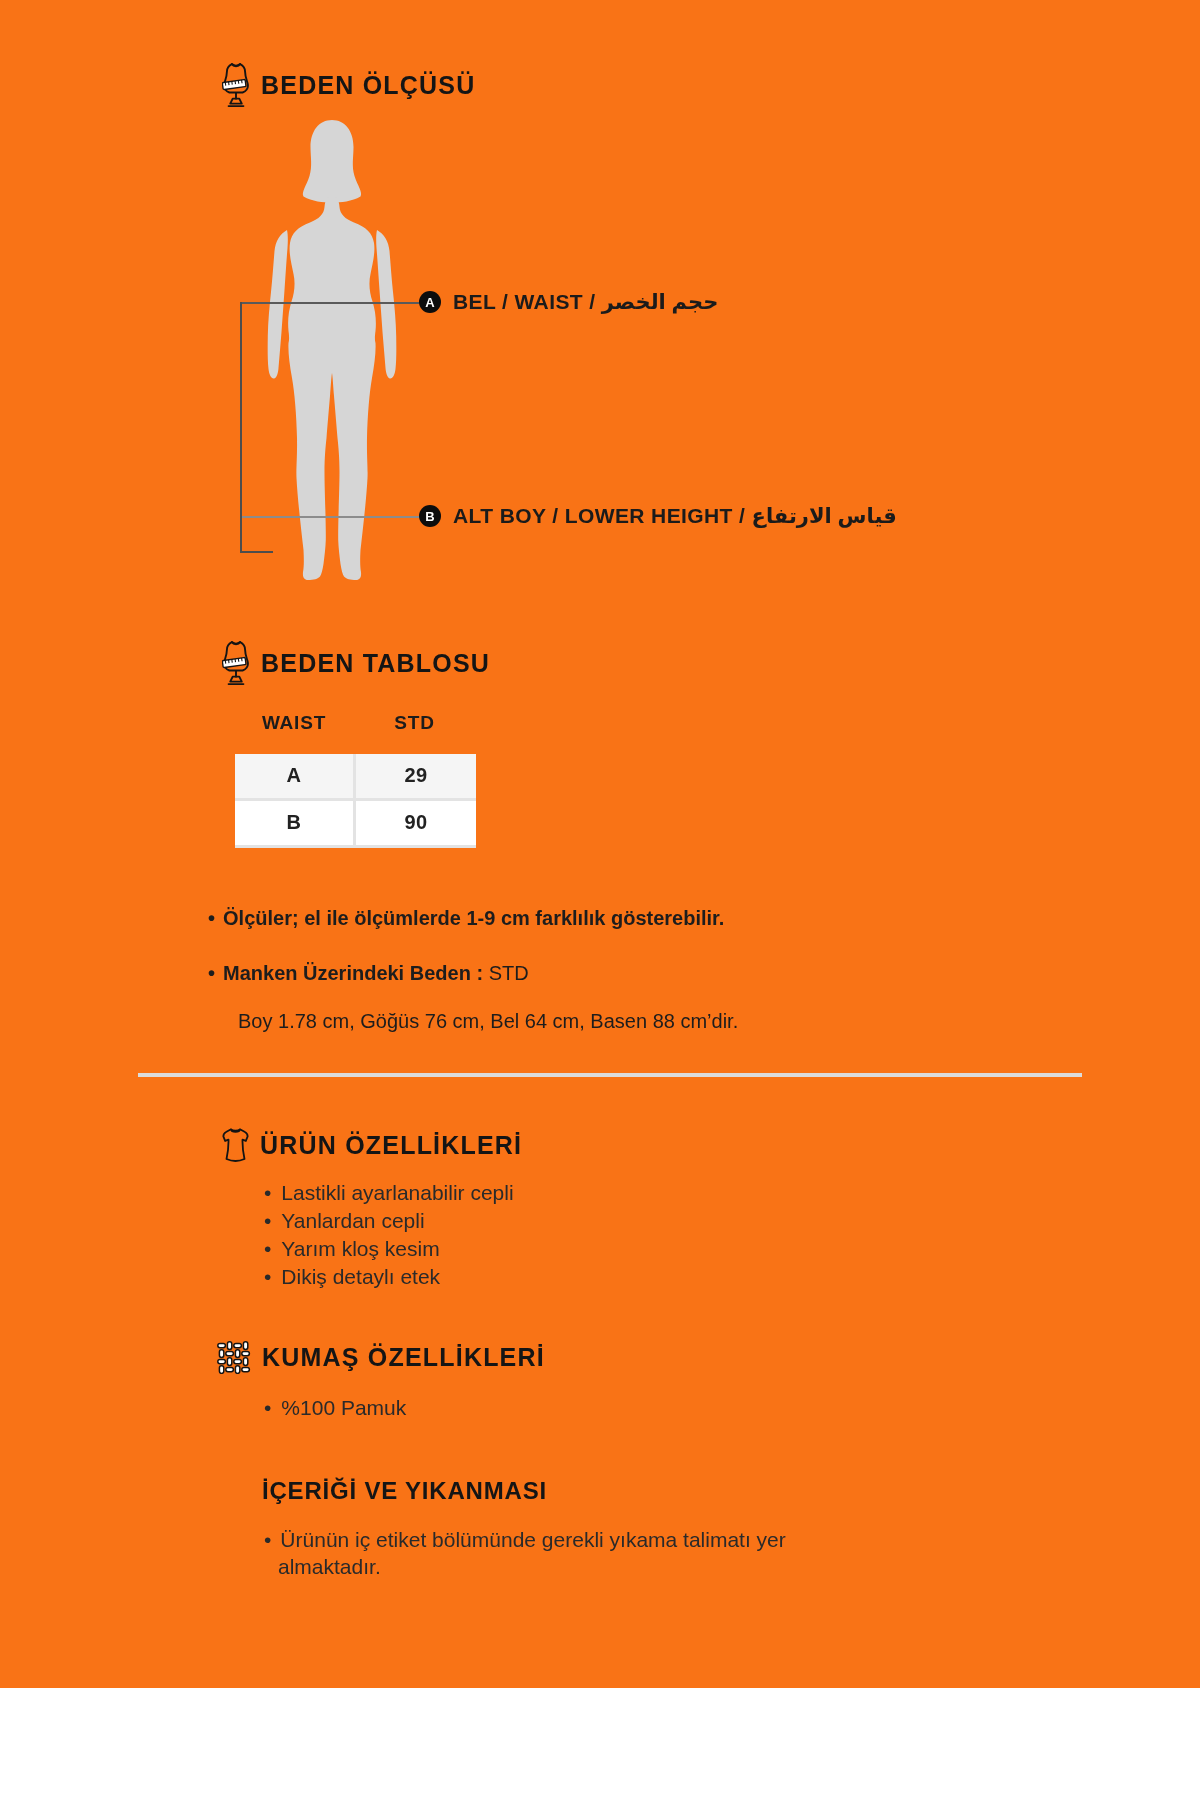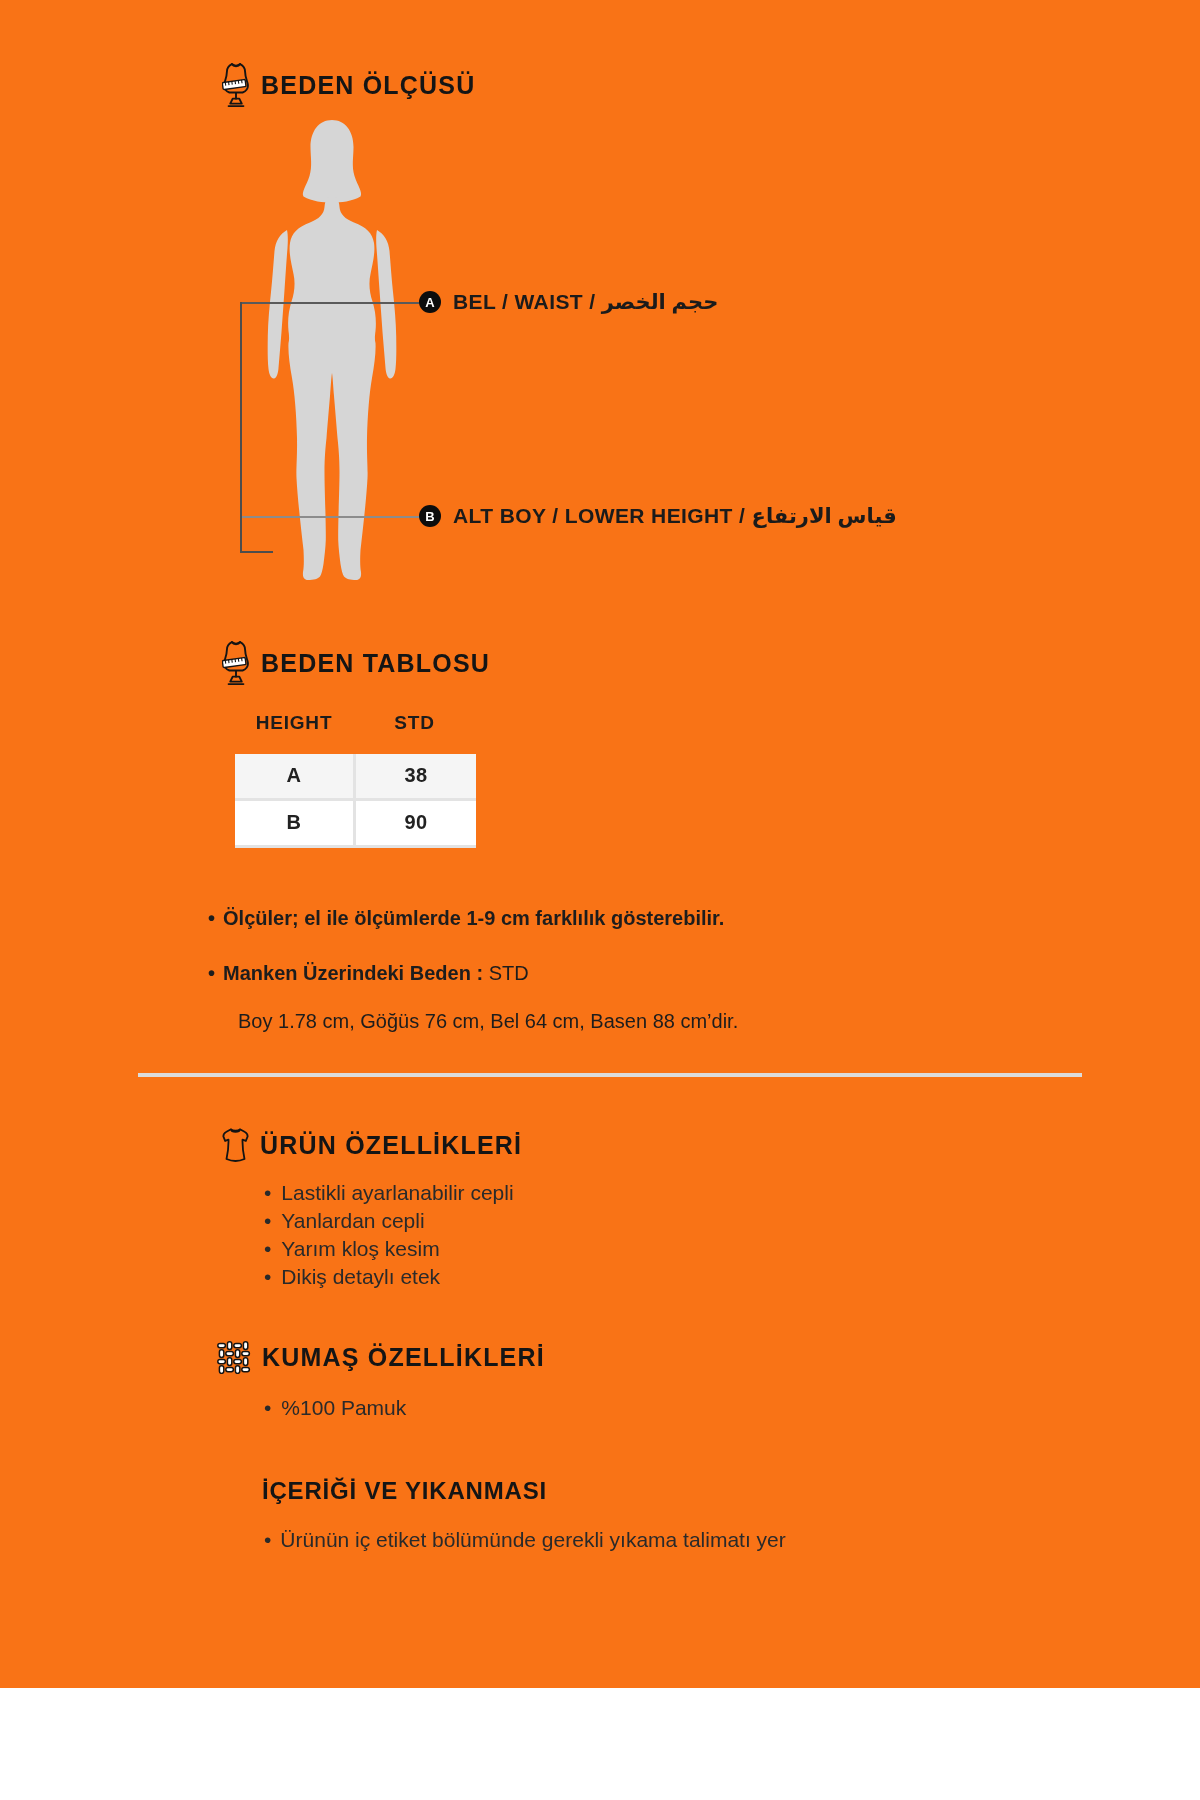--- a/index.html
+++ b/index.html
@@ -122,26 +122,26 @@
             <line x1="24.5" y1="22.5" x2="24.5" y2="26.6"></line>
           </g>
         </g>
       </svg>
     </span>
     <span class="t">BEDEN TABLOSU</span>
   </div>
 
   <div class="stable">
     <div class="st-head">
-      <div class="c c1">HEIGHT</div>
+      <div class="c c1">WAIST</div>
       <div class="c c2">STD</div>
     </div>
     <div class="st-row row-a">
       <div class="cell c1">A</div>
-      <div class="cell c2">38</div>
+      <div class="cell c2">29</div>
     </div>
     <div class="st-row row-b">
       <div class="cell c1">B</div>
       <div class="cell c2">90</div>
     </div>
   </div>
 
   <div class="note" style="top:905px;">
     <div class="l1 bold">Ölçüler; el ile ölçümlerde 1-9 cm farklılık gösterebilir.</div>
   </div>
@@ -200,15 +200,16 @@
   <div class="blist" style="left:264px;top:1394px;line-height:27px;">
     <div class="it">%100 Pamuk</div>
   </div>
 
   <div class="sec-h noicon" style="left:262px;top:1477px;">
     <span class="t">İÇERİĞİ VE YIKANMASI</span>
   </div>
 
   <div class="wash">
     <div class="w1">Ürünün iç etiket bölümünde gerekli yıkama talimatı yer</div>
+    <div class="w2">almaktadır.</div>
   </div>
 
 </div>
 
 </body></html>

